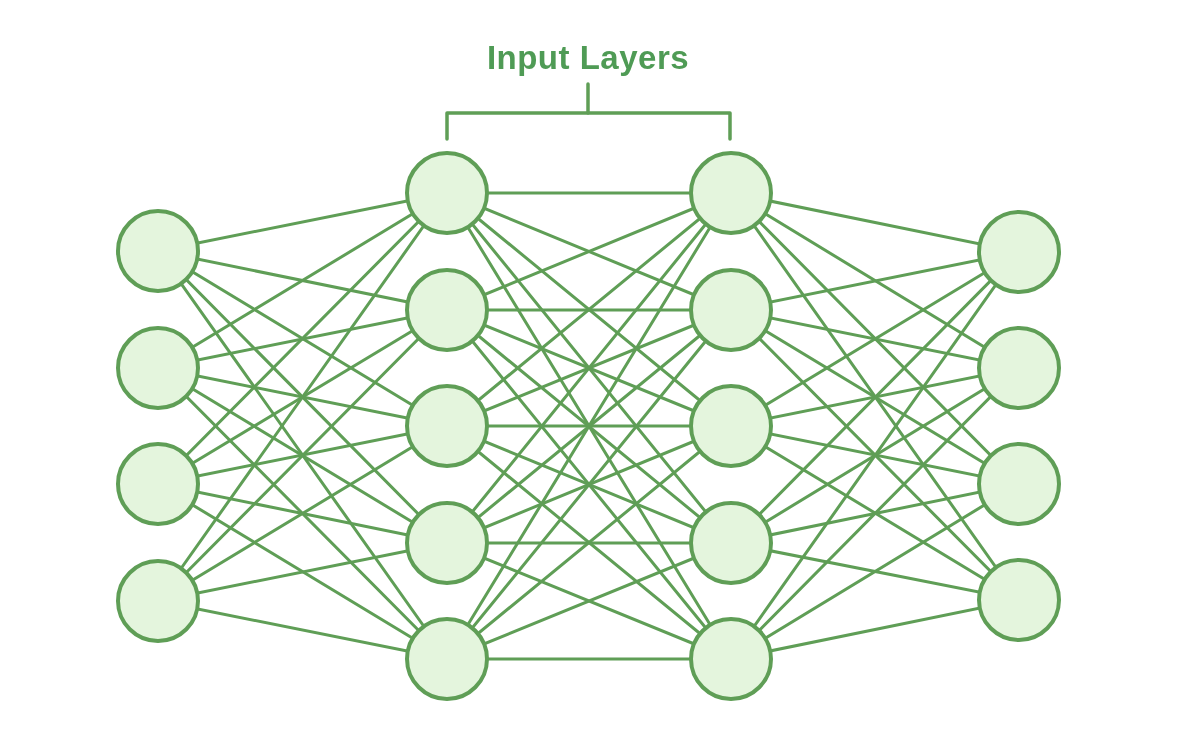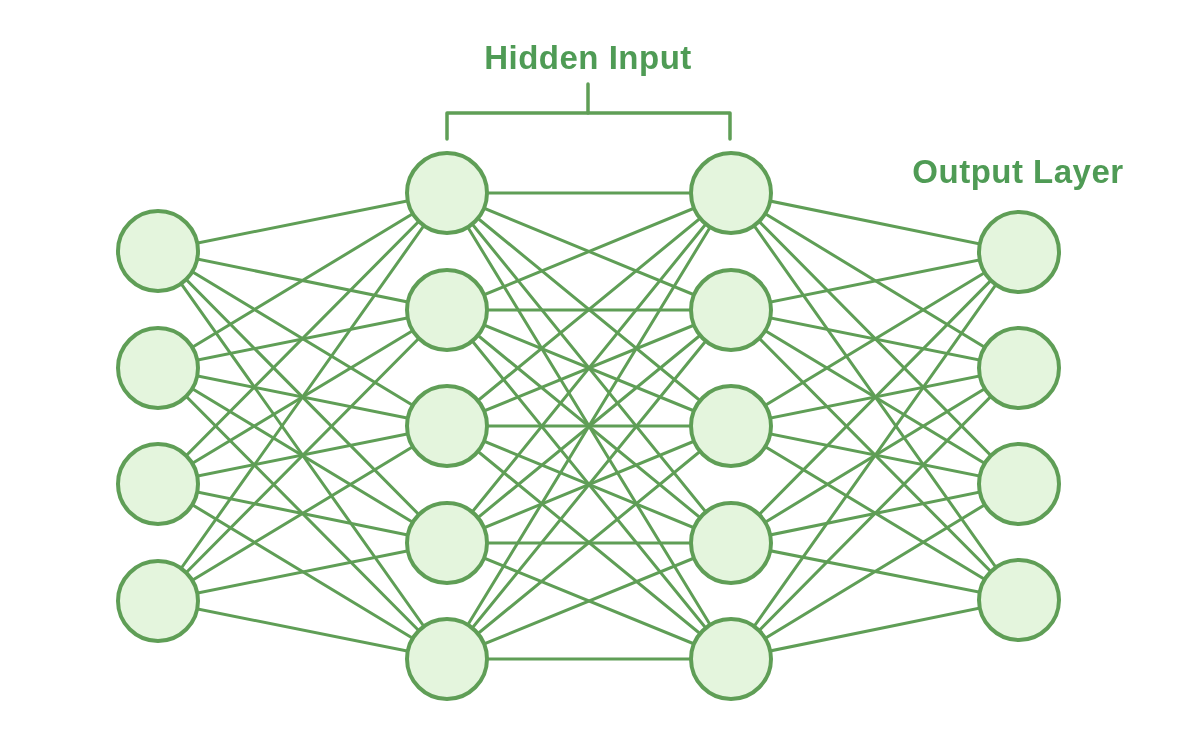--- a/index.html
+++ b/index.html
@@ -121,15 +121,14 @@
         <circle cx="731" cy="426" r="40"></circle>
         <circle cx="731" cy="543" r="40"></circle>
         <circle cx="731" cy="659" r="40"></circle>
         <circle cx="1019" cy="252" r="40"></circle>
         <circle cx="1019" cy="368" r="40"></circle>
         <circle cx="1019" cy="484" r="40"></circle>
         <circle cx="1019" cy="600" r="40"></circle>
       </g>
     </svg>
 
-  <div class="layer-label" style="left: 588px; top: 58px; color: rgb(79, 155, 85);">Hidden Input</div>
-  <div class="layer-label" style="left: 1018px; top: 172px; color: rgb(79, 155, 85);">Output Layer</div>
+  <div class="layer-label" style="left: 588px; top: 58px; color: rgb(79, 155, 85);">Input Layers</div>
 </div>
 
 </body></html>

